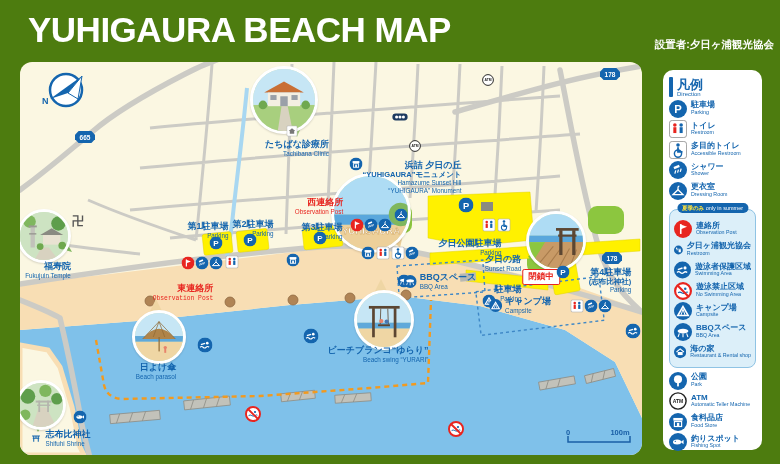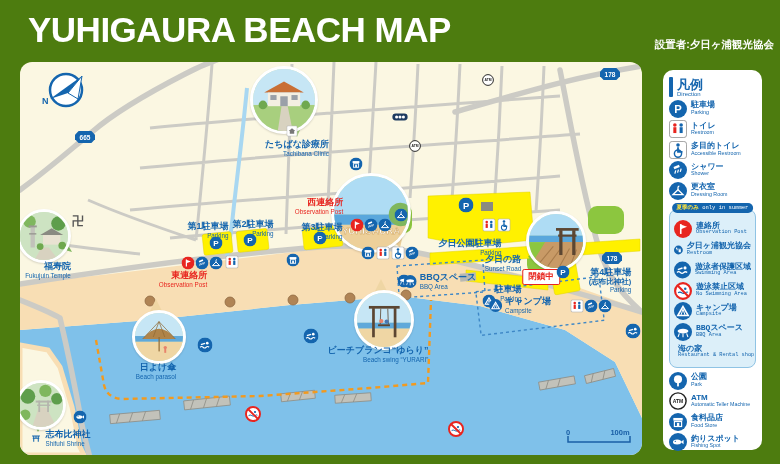--- a/index.html
+++ b/index.html
@@ -25,21 +25,21 @@
   
   .legend{position:absolute;left:663px;top:70px;width:99px;height:380px;background:#fff;border-radius:10px;padding:7px 6px;box-sizing:border-box;}
   .legend-header{display:flex;gap:4px;margin-bottom:0;align-items:flex-end;}
   .legend-bar{width:4px;height:20px;background:#1465AE;border-radius:1px;}
   .legend-title{font-size:13px;font-weight:bold;color:#1465AE;line-height:1;}
   .legend-sub{font-size:6px;color:#1465AE;}
   .leg-row{display:flex;align-items:center;gap:4px;margin:2.5px 0;}
   .leg-txt{line-height:1.1;}
   .leg-jp{font-size:8px;font-weight:bold;color:#1465AE;display:block;white-space:nowrap;}
   .leg-en{font-size:5.3px;color:#1465AE;display:block;white-space:nowrap;}
-  .summer-box{background:#DCEFF9;border:1.5px solid #8FC3E4;border-radius:8px;padding:8px 4px 3px;margin:9px 0 4px;position:relative;font-family:Liberation Mono, monospace;}
+  .summer-box{background:#DCEFF9;border:1.5px solid #8FC3E4;border-radius:8px;padding:8px 4px 3px;margin:9px 0 4px;position:relative;}
   .summer-pill{position:absolute;top:-7px;left:50%;transform:translateX(-50%);background:#1465AE;border-radius:7px;padding:1px 5px;font-size:5.5px;white-space:nowrap;line-height:1.5;}
   .summer-pill .sp-jp{color:#FFE33C;font-weight:bold;}
   .summer-pill .sp-en{color:#fff;}
 </style>
 </head>
 <body>
 
 <div class="stage">
   <div class="title">YUHIGAURA BEACH MAP</div>
   <div class="credit">設置者:夕日ヶ浦観光協会</div>
@@ -430,25 +430,31 @@
         <div class="map-icon" style="left: 60px; top: 355px;"><svg width="13" height="13" viewBox="0 0 20 20">
             <circle cx="10" cy="10" r="10" fill="#1465AE"></circle>
             <ellipse cx="9" cy="10" rx="4.6" ry="2.8" fill="#fff"></ellipse>
             <path d="M13,10 l3.2,-2.6 v5.2 Z" fill="#fff"></path>
             <circle cx="7" cy="9.3" r="0.8" fill="#1465AE"></circle>
           </svg></div>
         <div class="map-label" style="left: 277px; top: 77px;">
           <span class="l-jp">たちばな診療所</span>
           <span class="l-en">Tachibana Clinic</span>
         </div>
+        <div class="map-label" style="left: 392px; top: 98px;">
+          <span class="l-jp">浜詰 夕日の丘</span>
+          <span class="l-jp2">“YUHIGAURA”モニュメント</span>
+          <span class="l-en">Hamazume Sunset Hill</span>
+          <span class="l-en l-en2">“YUHIGAURA” Monument</span>
+        </div>
         <div class="map-label red" style="left: 299px; top: 135px;">
           <span class="l-jp">西連絡所</span>
           <span class="l-en">Observation Post</span>
         </div>
-        <div class="map-label red" style="left: 163px; top: 208px;">
+        <div class="map-label red" style="left: 163px; top: 222px; font-family: Liberation Mono, monospace;">
           <span class="l-jp">東連絡所</span>
           <span class="l-en">Observation Post</span>
         </div>
         <div class="map-label" style="left: 188px; top: 159px;">
           <span class="l-jp">第1駐車場</span>
           <span class="l-en">Parking</span>
         </div>
         <div class="map-label" style="left: 233px; top: 157px;">
           <span class="l-jp">第2駐車場</span>
           <span class="l-en">Parking</span>

